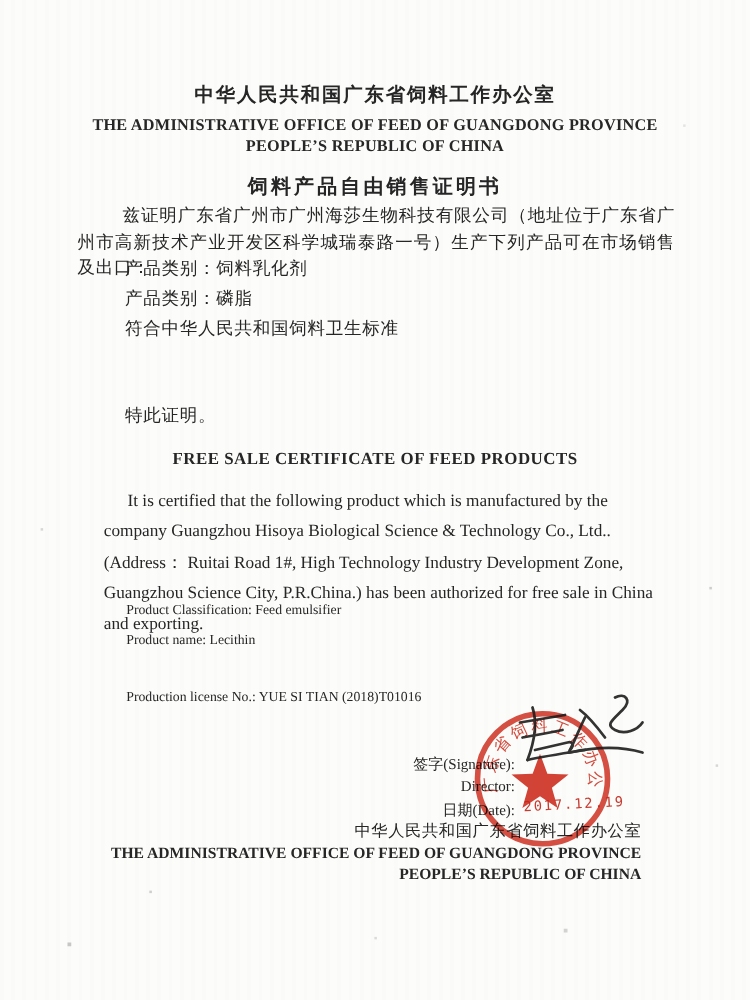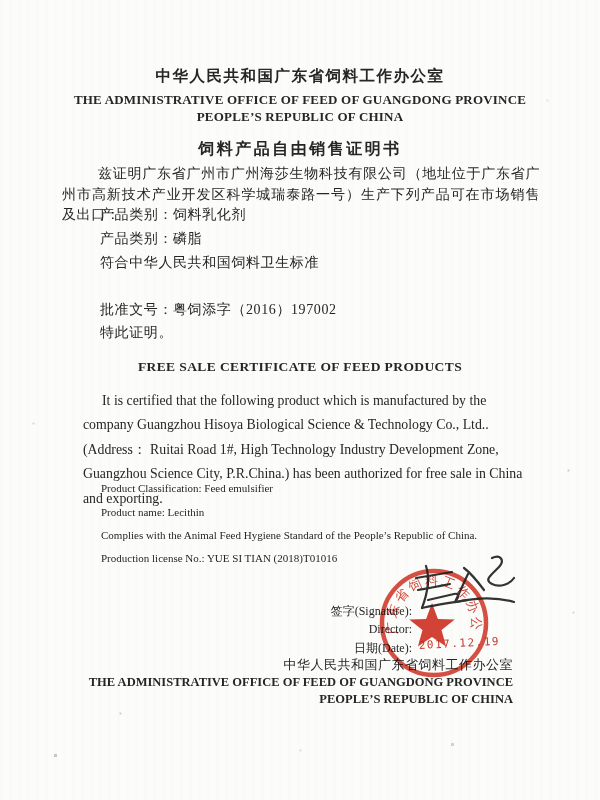--- a/index.html
+++ b/index.html
@@ -64,29 +64,27 @@
   <div class="abs center b header-cn">中华人民共和国广东省饲料工作办公室</div>
   <div class="abs center b header-en1">THE ADMINISTRATIVE OFFICE OF FEED OF GUANGDONG PROVINCE</div>
   <div class="abs center b header-en2">PEOPLE’S REPUBLIC OF CHINA</div>
 
   <div class="abs center b title-cn">饲料产品自由销售证明书</div>
   <div class="abs cn-para">兹证明广东省广州市广州海莎生物科技有限公司（地址位于广东省广州市高新技术产业开发区科学城瑞泰路一号）生产下列产品可在市场销售及出口：</div>
 
   <div class="abs cn-item" style="top:206px">产品类别：饲料乳化剂</div>
   <div class="abs cn-item" style="top:230px">产品类别：磷脂</div>
   <div class="abs cn-item" style="top:254px">符合中华人民共和国饲料卫生标准</div>
-  <div class="abs cn-item" style="top:301px">批准文号：粤饲添字（2016）197002</div>
   <div class="abs cn-item" style="top:324px">特此证明。</div>
 
   <div class="abs center b en-title">FREE SALE CERTIFICATE OF FEED PRODUCTS</div>
   <div class="abs en-para">It is certified that the following product which is manufactured by the company Guangzhou Hisoya Biological Science &amp; Technology Co., Ltd.. (Address： Ruitai Road 1#, High Technology Industry Development Zone, Guangzhou Science City, P.R.China.) has been authorized for free sale in China and exporting.</div>
 
   <div class="abs en-item" style="top:482px">Product Classification: Feed emulsifier</div>
   <div class="abs en-item" style="top:506px">Product name: Lecithin</div>
-  <div class="abs en-item" style="top:529px">Complies with the Animal Feed Hygiene Standard of the People’s Republic of China.</div>
   <div class="abs en-item" style="top:552px">Production license No.: YUE SI TIAN (2018)T01016</div>
 
   <div class="abs sig-line" style="top:603px">签字(Signature):</div>
   <div class="abs sig-line" style="top:622px">Director:</div>
   <div class="abs sig-line" style="top:640px">日期(Date):</div>
 
   <div class="abs footer-line footer-cn">中华人民共和国广东省饲料工作办公室</div>
   <div class="abs footer-line footer-en1 b">THE ADMINISTRATIVE OFFICE OF FEED OF GUANGDONG PROVINCE</div>
   <div class="abs footer-line footer-en2 b">PEOPLE’S REPUBLIC OF CHINA</div>
 

